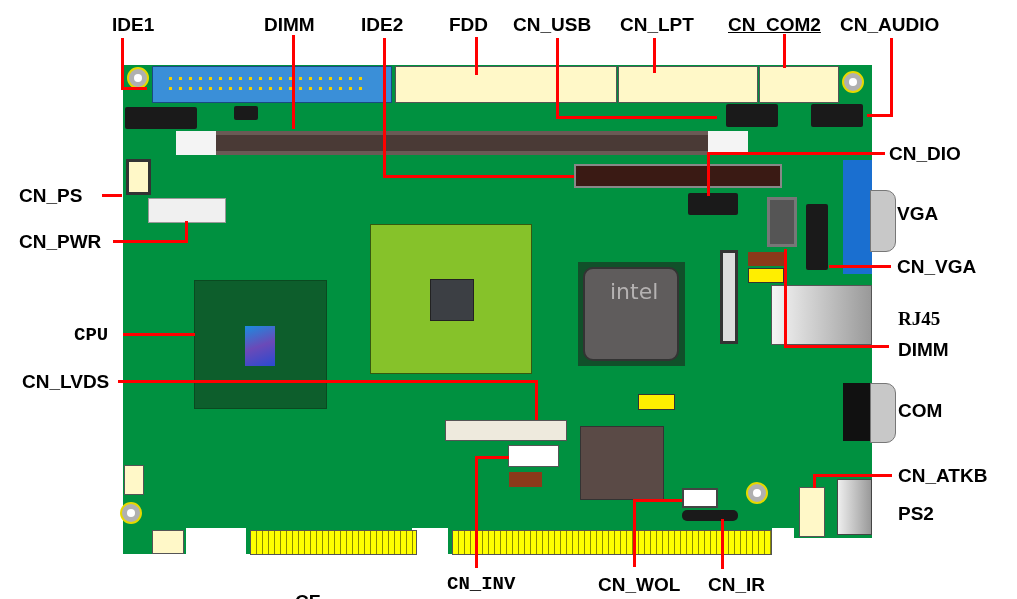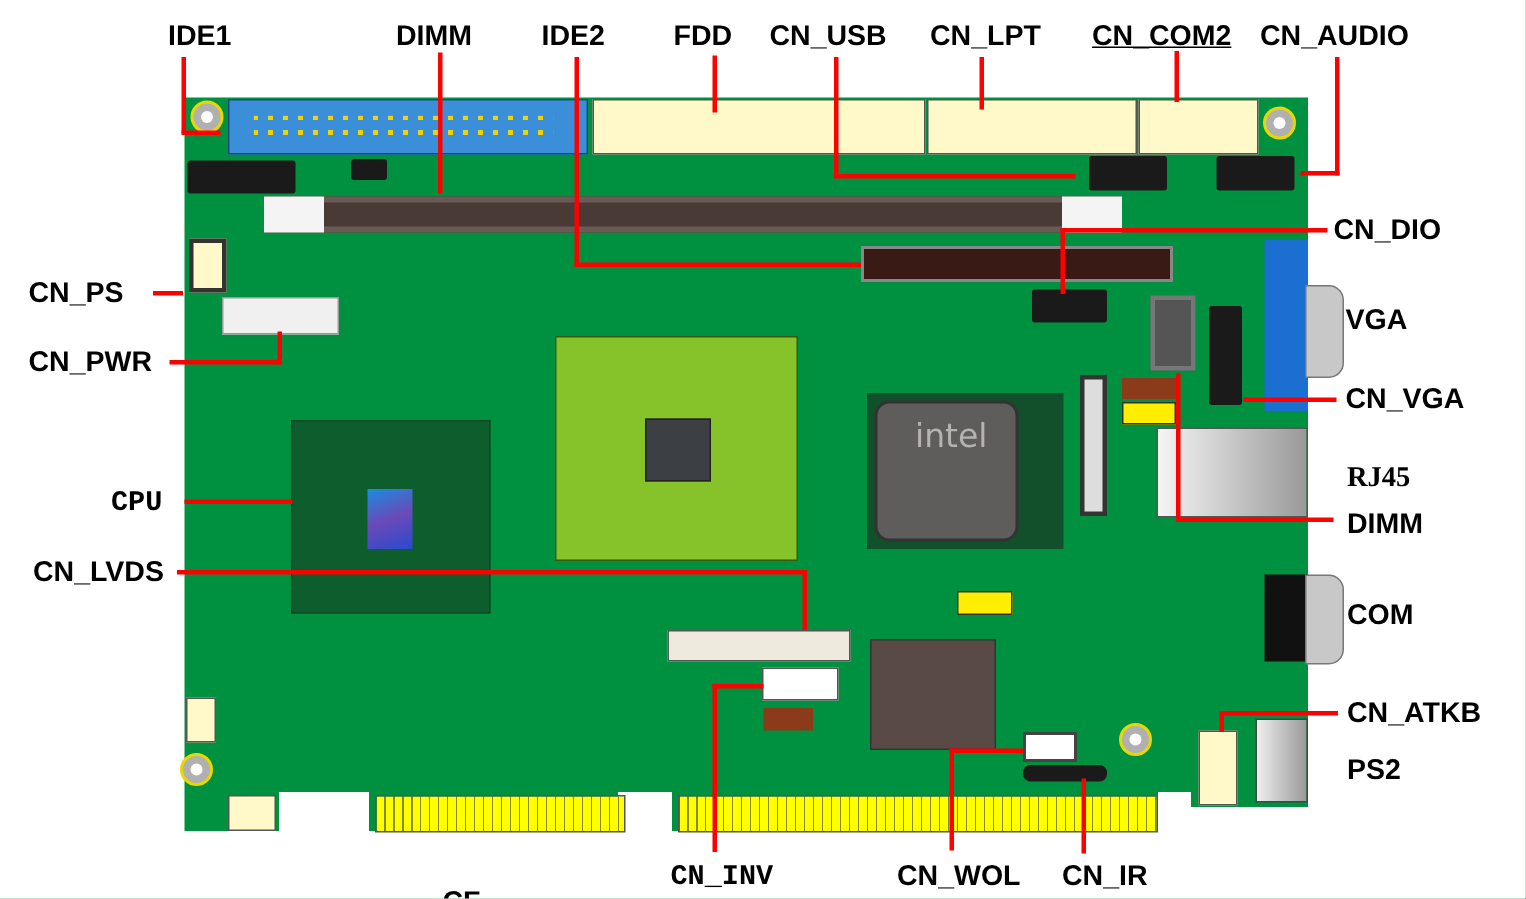--- a/index.html
+++ b/index.html
@@ -59,21 +59,21 @@
 <div class="abs" style="left:148px;top:198px;width:78px;height:25px;background:#f0f0f0;border:1px solid #999;box-sizing:border-box;"></div>
 
 <div class="abs" style="left:370px;top:224px;width:162px;height:150px;background:#86c22a;border:1px solid #355a10;box-sizing:border-box;">
   <div class="abs" style="left:59px;top:54px;width:42px;height:40px;background:#3c3f44;border:1px solid #222;"></div>
 </div>
 
 <div class="abs" style="left:194px;top:280px;width:133px;height:129px;background:#0d5e2c;border:1px solid #0a4a20;box-sizing:border-box;">
   <div class="abs" style="left:50px;top:45px;width:30px;height:40px;background:linear-gradient(160deg,#1b8ce0,#6a4ab8,#2a4ad0);"></div>
 </div>
 
-<div class="abs" style="left:578px;top:262px;width:131px;height:104px;background:#11502a;">
+<div class="abs" style="left:578px;top:262px;width:107px;height:104px;background:#11502a;">
   <div class="abs" style="left:5px;top:5px;width:96px;height:94px;background:#5f5c5c;border:2px solid #333;border-radius:10px;box-sizing:border-box;">
     <span class="abs" style="left:25px;top:10px;font-family:'DejaVu Sans',sans-serif;font-size:22px;color:#b5b2b2;">intel</span>
   </div>
 </div>
 
 <div class="abs" style="left:843px;top:160px;width:29px;height:114px;background:#1a6fd0;"></div>
 <div class="abs" style="left:870px;top:190px;width:24px;height:60px;background:#c8c8c8;border:1px solid #777;border-radius:0 10px 10px 0;"></div>
 <div class="hdr" style="left:806px;top:204px;width:22px;height:66px;"></div>
 <div class="abs" style="left:767px;top:197px;width:30px;height:50px;background:#555;border:3px solid #777;box-sizing:border-box;"></div>
 

